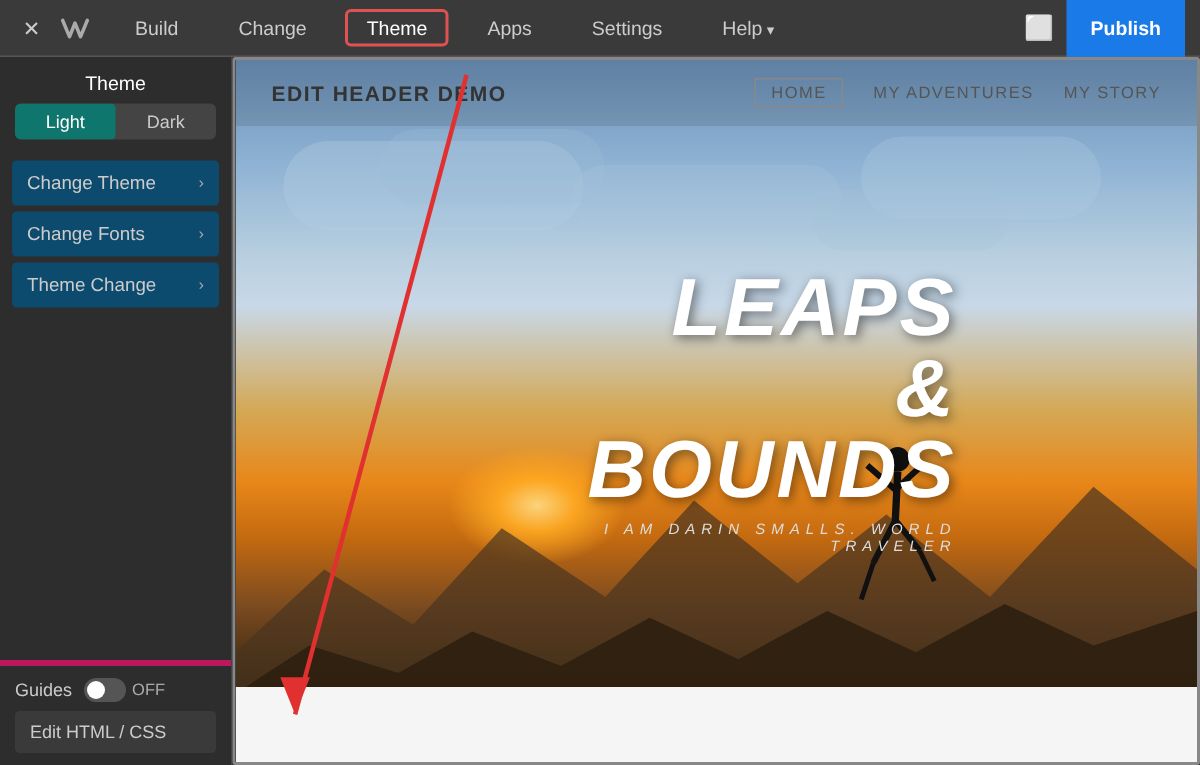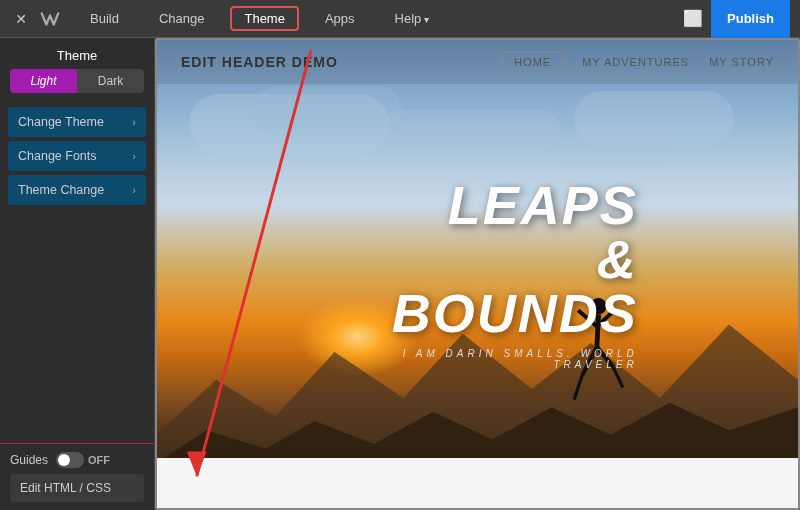--- a/index.html
+++ b/index.html
@@ -115,24 +115,23 @@
     }
     .theme-toggle-btn {
       flex: 1;
       padding: 5px;
       text-align: center;
       font-size: 12px;
       color: #ccc;
       cursor: pointer;
     }
     .theme-toggle-btn.active {
-      background: #a21caf;
+      background: #0f766e;
       color: #fff;
       border-radius: 3px;
-      font-style: italic;
     }
     .sidebar-menu {
       flex: 1;
       display: flex;
       flex-direction: column;
       gap: 2px;
       padding: 4px 8px;
     }
     .sidebar-menu-item {
       display: flex;
@@ -142,35 +141,34 @@
       color: #ccc;
       font-size: 12.5px;
       cursor: pointer;
       border-radius: 3px;
       background: #0c4a6e;
       margin-bottom: 2px;
     }
     .sidebar-menu-item .chevron { color: #aaa; font-size: 11px; }
     .sidebar-bottom {
       padding: 8px 10px;
-      border-top: 1px solid #be185d;
+      border-top: 4px solid #be185d;
     }
     .guides-row {
       display: flex;
       align-items: center;
       gap: 8px;
       color: #ccc;
       font-size: 12px;
       margin-bottom: 6px;
     }
     .toggle-switch {
       display: flex;
       align-items: center;
       gap: 4px;
-      font-weight: bold;
     }
     .toggle-circle {
       width: 28px;
       height: 16px;
       background: #555;
       border-radius: 8px;
       position: relative;
       cursor: pointer;
     }
     .toggle-circle .dot {
@@ -360,20 +358,21 @@
   <div class="nav-logo">
     <svg viewBox="0 0 24 24" fill="none">
       <path d="M3 6 L8 18 L12 8 L16 18 L21 6" stroke="#aaa" stroke-width="2.5" fill="none" stroke-linejoin="round" stroke-linecap="round"></path>
     </svg>
   </div>
   <div class="nav-items">
     <div class="nav-item">Build</div>
     <div class="nav-item">Change</div>
     <div class="nav-item active">Theme</div>
     <div class="nav-item">Apps</div>
+    <div class="nav-item">Settings</div>
     <div class="nav-item has-arrow">Help</div>
   </div>
   <div class="nav-right">
     <span class="monitor-icon">⬜</span>
     <button class="publish-btn">Publish</button>
   </div>
 </div>
 
 <div class="main-layout">
 

